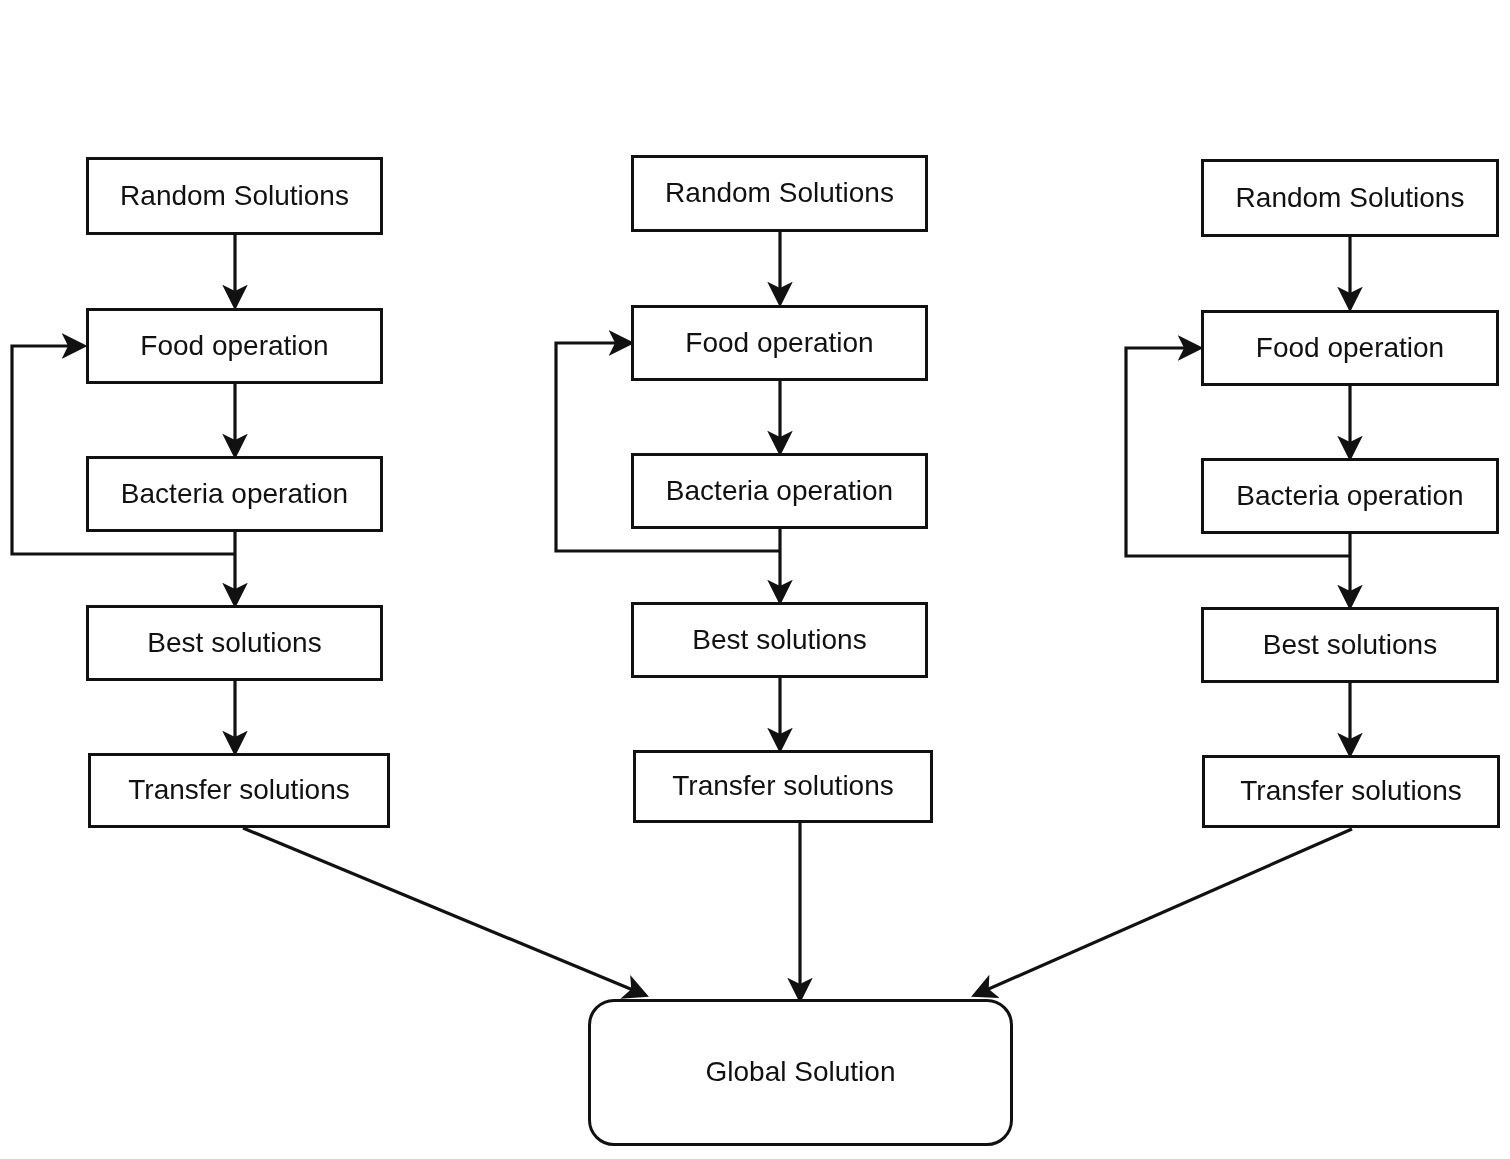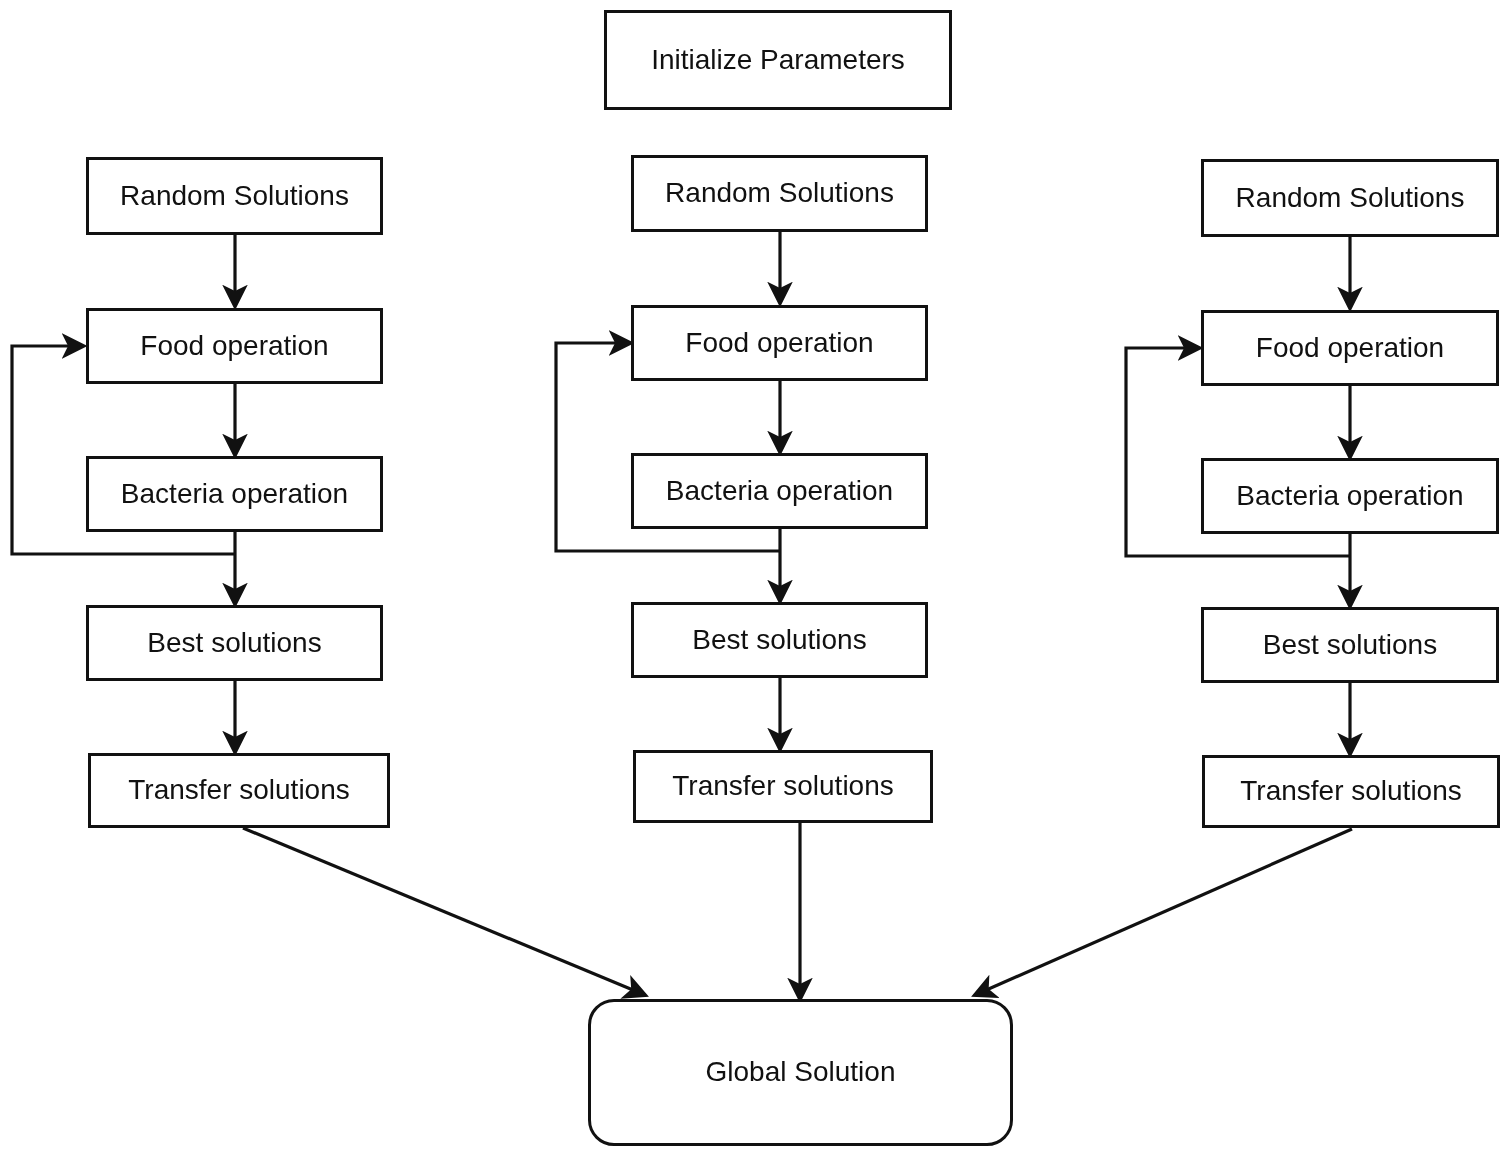--- a/index.html
+++ b/index.html
@@ -80,23 +80,20 @@
 
       <path d="M 235 554 L 12 554 L 12 346 L 83 346"></path>
       <path d="M 780 551 L 556 551 L 556 343 L 630 343"></path>
       <path d="M 1350 556 L 1126 556 L 1126 348 L 1199 348"></path>
 
       <path d="M 243 828 L 645 995"></path>
       <path d="M 1352 829 L 975 995"></path>
     </g>
   </svg>
 
-  <div class="node" style="left:604px; top:10px; width:348px; height:100px;">
-    <span class="node-label">Initialize Parameters</span>
-  </div>
 
   <div class="node" style="left:86px; top:157px; width:297px; height:78px;">
     <span class="node-label">Random Solutions</span>
   </div>
   <div class="node" style="left:86px; top:308px; width:297px; height:76px;">
     <span class="node-label">Food operation</span>
   </div>
   <div class="node" style="left:86px; top:456px; width:297px; height:76px;">
     <span class="node-label">Bacteria operation</span>
   </div>

